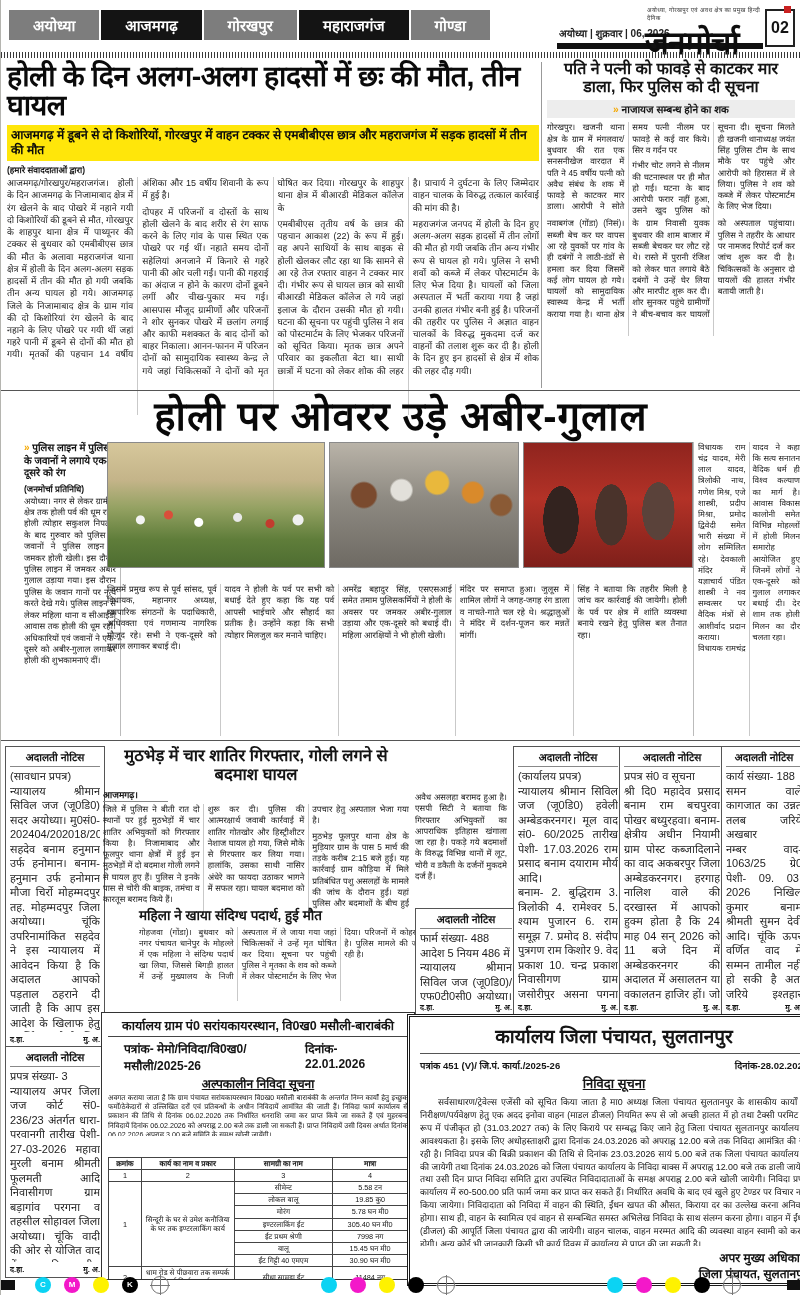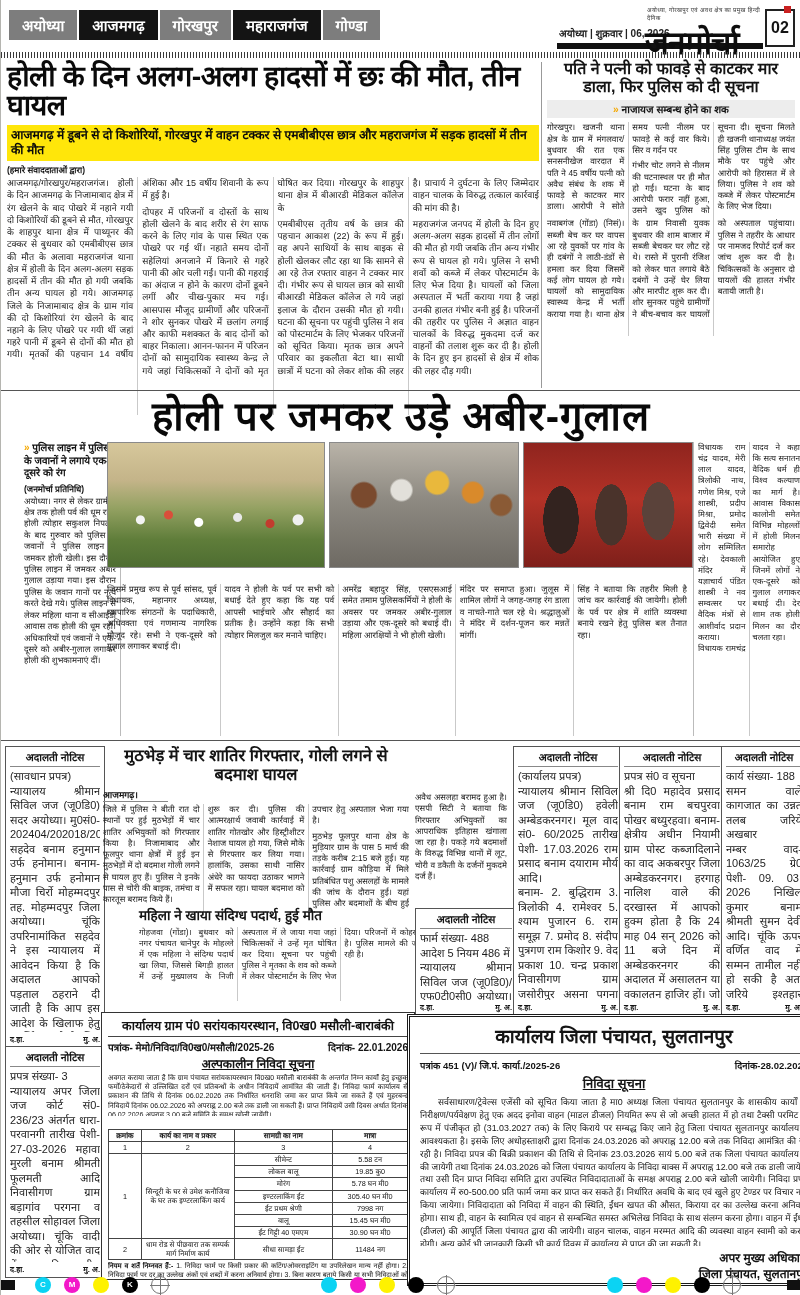--- a/index.html
+++ b/index.html
@@ -1,20 +1,20 @@
 <!DOCTYPE html>
 <html><head>
 <meta charset="utf-8">
 <style>
   html,body{margin:0;padding:0;background:#e8e8e4;}
   #page{position:relative;width:800px;height:1295px;background:#ffffff;margin:0 auto;
         font-family:"Liberation Sans","DejaVu Sans",sans-serif;color:#141414;overflow:hidden;
         border-left:1px solid #b5b5b0;border-right:1px solid #b5b5b0;}
   .abs{position:absolute;}
-  .tab{display:inline-block;color:#fff;font-weight:bold;font-size:15px;padding:5px 13px;margin-right:2px;}
+  .tab{display:inline-block;color:#fff;font-weight:bold;font-size:15px;padding:5px 24px;margin-right:2px;}
   .tab.g{background:#7d7d7d;}
   .tab.b{background:#141414;}
   .dateline{font-size:10px;font-weight:bold;color:#222;}
   .tagline{font-size:6px;color:#333;letter-spacing:.3px;}
   .masthead{font-size:32px;font-weight:800;color:#0d0d0d;letter-spacing:-1px;}
   .hdr-bar{background:#111;height:6px;}
   .pagebox{width:26px;height:34px;border:2px solid #222;font-size:16px;font-weight:800;
            text-align:center;line-height:34px;background:#fff;}
   .pagebox:before{content:"";position:absolute;top:-5px;right:2px;width:7px;height:7px;background:#c92121;}
   .barcode{background:repeating-linear-gradient(90deg,#3a3a3a 0 1px,transparent 1px 3px);height:6px;}
@@ -41,24 +41,24 @@
   .caption{font-size:9px;font-weight:bold;text-align:center;color:#222;}
   .h-enc{font-size:16.5px;font-weight:800;line-height:1.15;text-align:center;}
   .loc{font-size:9px;font-weight:bold;border-bottom:1px solid #888;display:inline-block;padding-right:30px;margin:3px 0 2px;}
   .h-poison{font-size:13.5px;font-weight:800;line-height:1.15;}
   .notice{border:1px solid #555;background:#fff;padding:3px 4px;display:flex;flex-direction:column;overflow:hidden;}
   .notice h5{text-align:center;font-size:10.5px;font-weight:800;border-bottom:1px solid #888;padding-bottom:2px;margin-bottom:2px;}
   .nbody{flex:1;font-size:11px;line-height:1.32;text-align:justify;white-space:pre-line;overflow:hidden;color:#1d1d1d;}
   .nsig{display:flex;justify-content:space-between;font-size:7.6px;font-weight:bold;margin-top:2px;}
   .tender{border:1px solid #333;background:#fff;padding:4px 6px;overflow:hidden;}
   .tender .t-title{font-size:12.5px;font-weight:800;text-align:center;border-bottom:1px solid #444;padding-bottom:2px;}
-  .refrow{display:flex;justify-content:space-between;font-size:10px;font-weight:bold;margin:3px 0 1px;}
+  .refrow{display:flex;justify-content:space-between;font-size:12px;font-weight:bold;margin:3px 16px 1px;}
   .t-sub{font-size:12px;font-weight:800;text-align:center;text-decoration:underline;margin:1px 0 2px;}
   .t-intro{font-size:7.1px;line-height:1.3;text-align:justify;max-height:42px;overflow:hidden;}
-  table.mat{border-collapse:collapse;width:100%;margin-top:13px;}
+  table.mat{border-collapse:collapse;width:100%;margin-top:21px;}
   table.mat th,table.mat td{border:1px solid #444;font-size:7.3px;padding:1px 2px;text-align:center;line-height:1.25;}
   table.mat th{font-weight:800;}
   .t-notes{font-size:6.9px;line-height:1.3;text-align:justify;margin-top:2px;max-height:28px;overflow:hidden;}
   .t-sig{text-align:right;font-weight:800;font-size:10.5px;line-height:1.3;margin-top:2px;}
   .big-tender{border:3px double #1a1a1a;background:#fff;padding:6px 10px;overflow:hidden;}
   .big-tender .bt-title{font-size:19px;font-weight:800;text-align:center;border-bottom:1px solid #555;padding-bottom:4px;}
   .big-tender .refrow{font-size:9.5px;margin:5px 0 2px;}
   .bt-sub{font-size:13px;font-weight:800;text-align:center;text-decoration:underline;margin:2px 0 4px;}
   .bt-body{font-size:8.9px;line-height:1.45;text-align:justify;text-indent:18px;color:#151515;}
   .bt-sig{text-align:right;font-weight:800;font-size:12px;line-height:1.35;margin-top:4px;}
@@ -111,21 +111,21 @@
       <p>गंभीर चोट लगने से नीलम की घटनास्थल पर ही मौत हो गई। घटना के बाद आरोपी फरार नहीं हुआ, उसने खुद पुलिस को सूचना दी। सूचना मिलते ही खजनी थानाध्यक्ष जयंत सिंह पुलिस टीम के साथ मौके पर पहुंचे और आरोपी को हिरासत में ले लिया। पुलिस ने शव को कब्जे में लेकर पोस्टमार्टम के लिए भेज दिया।</p>
 
     </div>
     <div class="body-text cols3" style="height:118px;font-size:8.3px;">
       <p>नवाबगंज (गोंडा) (निसं)। सब्जी बेच कर घर वापस आ रहे युवकों पर गांव के ही दबंगों ने लाठी-डंडों से हमला कर दिया जिसमें कई लोग घायल हो गये। घायलों को सामुदायिक स्वास्थ्य केन्द्र में भर्ती कराया गया है। थाना क्षेत्र के ग्राम निवासी युवक बुधवार की शाम बाजार में सब्जी बेचकर घर लौट रहे थे। रास्ते में पुरानी रंजिश को लेकर घात लगाये बैठे दबंगों ने उन्हें घेर लिया और मारपीट शुरू कर दी। शोर सुनकर पहुंचे ग्रामीणों ने बीच-बचाव कर घायलों को अस्पताल पहुंचाया। पुलिस ने तहरीर के आधार पर नामजद रिपोर्ट दर्ज कर जांच शुरू कर दी है। चिकित्सकों के अनुसार दो घायलों की हालत गंभीर बतायी जाती है।</p>
     </div>
   </div>
 
   <div class="abs hline" style="left:0;top:390px;width:800px;"></div>
 
-  <div class="abs banner" style="left:0;top:394px;width:800px;height:44px;">होली पर जमकर उड़े अबीर-गुलाल</div>
+  <div class="abs banner" style="left:0;top:394px;width:800px;height:44px;">होली पर ओवरर उड़े अबीर-गुलाल</div>
 
   <div class="abs" style="left:23px;top:442px;width:92px;height:294px;border-right:1px solid #bbb;padding-right:4px;">
     <div class="holi-kicker"><span class="kmark">»</span> <span>पुलिस लाइन में पुलिस के जवानों ने लगाये एक-दूसरे को रंग</span></div>
     <div class="byline">(जनमोर्चा प्रतिनिधि)</div>
     <div class="body-text" style="font-size:8.4px;height:236px;">
         <p>अयोध्या। नगर से लेकर ग्रामीण क्षेत्र तक होली पर्व की धूम रही। होली त्योहार सकुशल निपटाने के बाद गुरुवार को पुलिस के जवानों ने पुलिस लाइन में जमकर होली खेली। इस दौरान पुलिस लाइन में जमकर अबीर गुलाल उड़ाया गया। इस दौरान पुलिस के जवान गानों पर नृत्य करते देखे गये। पुलिस लाइन से लेकर महिला थाना व सीआईडी आवास तक होली की धूम रही। अधिकारियों एवं जवानों ने एक-दूसरे को अबीर-गुलाल लगाकर होली की शुभकामनाएं दीं।</p>
       </div>
   </div>
 
   <div class="abs" style="left:106px;top:442px;width:580px;height:124px;display:flex;gap:4px;">

